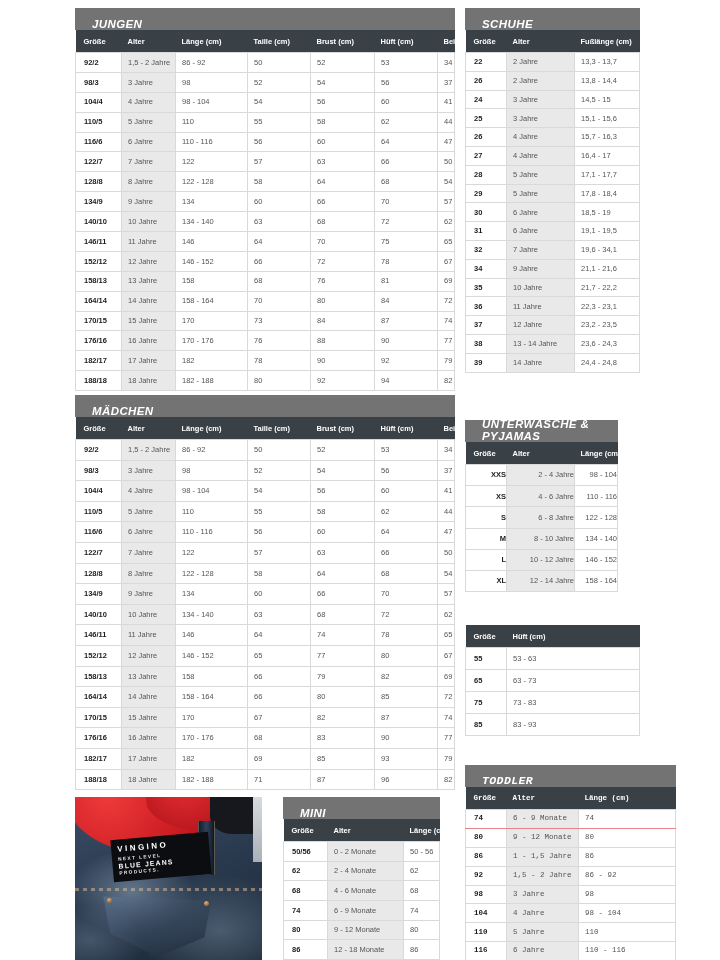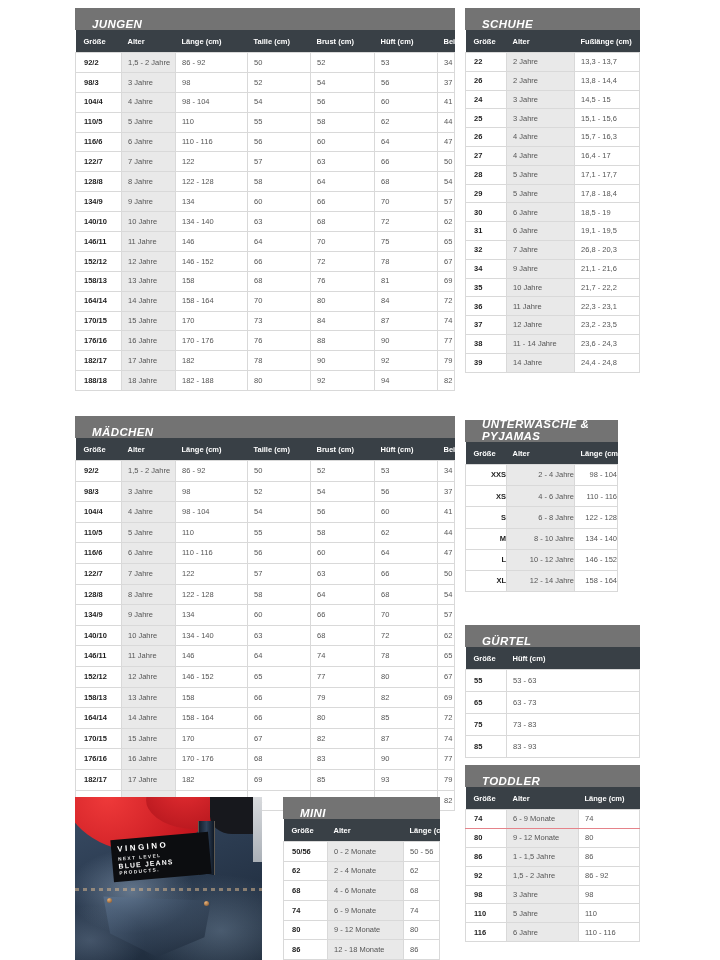--- a/index.html
+++ b/index.html
@@ -21,25 +21,25 @@
   }
   th:first-child{padding-left:8px;}
   td{
     border:1px solid #d9d9d9;font-size:7.5px;color:#555;background:#fff;
     padding:0 0 0 6px;white-space:nowrap;overflow:hidden;line-height:1;
   }
   td:first-child{font-weight:bold;color:#1c1c1c;padding-left:8px;}
   .alter-gray td:nth-child(2){background:#e9e9e9;}
   
   #jungen{left:75px;top:8px;width:380px;}
-  #maedchen{left:75px;top:416px;width:380px;}
+  #maedchen{left:75px;top:395px;width:380px;}
   #schuhe{left:465px;top:8px;width:175px;border-radius:16px;}
   #unterwaesche{left:465px;top:420px;width:153px;}
   #guertel{left:465px;top:625px;width:175px;}
-  #toddler{left:465px;top:765px;width:175px;}
+  #toddler{left:465px;top:765px;width:211px;font-family:Liberation Mono, monospace;}
   #mini{left:283px;top:797px;width:157px;}
   #jungen td{height:18.9px;} #maedchen td{height:19.6px;}
   #schuhe td{height:17.8px;} #unterwaesche td{height:20.2px;text-align:right;}
   #guertel td{height:21px;} #toddler td{height:17.9px;} #mini td{height:18.7px;}
   .t7 th:nth-child(1),.t7 td:nth-child(1){width:38px;}
   .t7 th:nth-child(2),.t7 td:nth-child(2){width:48px;}
   .t7 th:nth-child(3),.t7 td:nth-child(3){width:66px;}
   .t7 th:nth-child(4),.t7 td:nth-child(4){width:57px;}
   .t7 th:nth-child(5),.t7 td:nth-child(5){width:58px;margin-left:24px;}
   .t7 th:nth-child(6),.t7 td:nth-child(6){width:57px;}
@@ -498,21 +498,21 @@
           <td>18,5 - 19</td>
         </tr>
         <tr>
           <td>31</td>
           <td>6 Jahre</td>
           <td>19,1 - 19,5</td>
         </tr>
         <tr>
           <td>32</td>
           <td>7 Jahre</td>
-          <td>26,8 - 20,3</td>
+          <td>19,6 - 34,1</td>
         </tr>
         <tr>
           <td>34</td>
           <td>9 Jahre</td>
           <td>21,1 - 21,6</td>
         </tr>
         <tr>
           <td>35</td>
           <td>10 Jahre</td>
           <td>21,7 - 22,2</td>
@@ -522,21 +522,21 @@
           <td>11 Jahre</td>
           <td>22,3 - 23,1</td>
         </tr>
         <tr>
           <td>37</td>
           <td>12 Jahre</td>
           <td>23,2 - 23,5</td>
         </tr>
         <tr>
           <td>38</td>
-          <td>11 - 14 Jahre</td>
+          <td>13 - 14 Jahre</td>
           <td>23,6 - 24,3</td>
         </tr>
         <tr>
           <td>39</td>
           <td>14 Jahre</td>
           <td>24,4 - 24,8</td>
         </tr>
       </tbody>
     </table>
 </div>
@@ -582,23 +582,20 @@
         <tr>
           <td>XL</td>
           <td>12 - 14 Jahre</td>
           <td>158 - 164</td>
         </tr>
       </tbody>
     </table>
 </div>
 
 <div id="guertel" class="block">
-  <div class="bar">
-    <span>GÜRTEL</span>
-  </div>
   <table>
       <thead>
         <tr>
           <th>Größe</th>
           <th>Hüft (cm)</th>
         </tr>
       </thead>
       <tbody>
         <tr>
           <td>55</td>
@@ -650,20 +647,25 @@
         </tr>
         <tr>
           <td>92</td>
           <td>1,5 - 2 Jahre</td>
           <td>86 - 92</td>
         </tr>
         <tr>
           <td>98</td>
           <td>3 Jahre</td>
           <td>98</td>
+        </tr>
+        <tr>
+          <td>104</td>
+          <td>4 Jahre</td>
+          <td>98 - 104</td>
         </tr>
         <tr>
           <td>110</td>
           <td>5 Jahre</td>
           <td>110</td>
         </tr>
         <tr>
           <td>116</td>
           <td>6 Jahre</td>
           <td>110 - 116</td>

